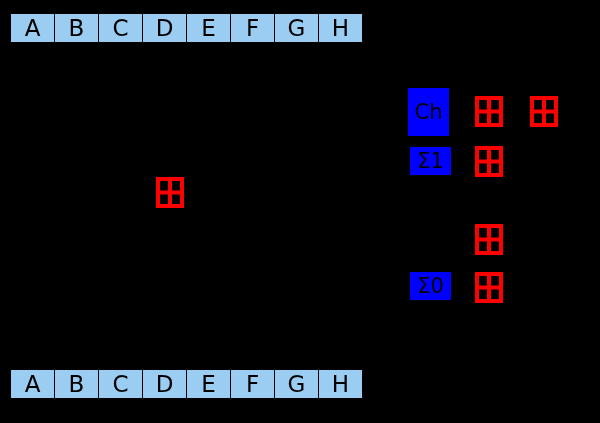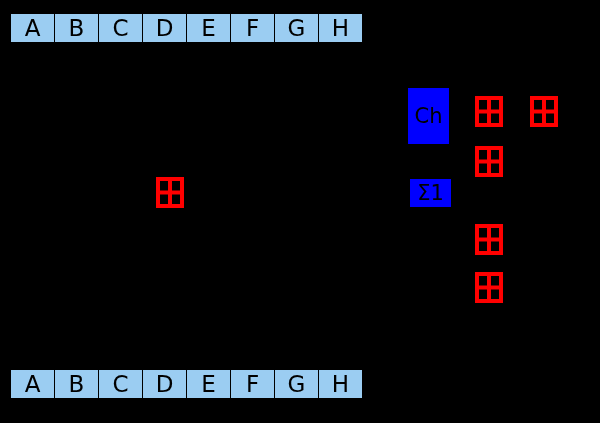--- a/index.html
+++ b/index.html
@@ -47,25 +47,25 @@
     position: absolute;
     background: #0000FF;
     color: #000000;
     display: flex;
     align-items: center;
     justify-content: center;
     font-size: 21px;
     line-height: 1;
     font-family: "DejaVu Sans", "Liberation Sans", sans-serif;
   }
-  .chip-tall  { width: 41px; height: 56px; }
+  .chip-tall  { width: 41px; height: 48px; }
   .chip-short { width: 41px; height: 28px; }
 
   #chip-ch { left: 408px; top:  88px; }
-  #chip-s1 { left: 410px; top: 147px; margin-top: 32px; }
+  #chip-s1 { left: 410px; top: 147px; }
   #chip-ma { left: 408px; top: 215px; }
   #chip-s0 { left: 410px; top: 272px; }
 
   
   .grid-icon {
     position: absolute;
     width: 28px;
     height: 31px;
   }
   .grid-icon svg { display: block; width: 100%; height: 100%; }
@@ -99,20 +99,21 @@
     <div class="letter-cell">C</div>
     <div class="letter-cell">D</div>
     <div class="letter-cell">E</div>
     <div class="letter-cell">F</div>
     <div class="letter-cell">G</div>
     <div class="letter-cell">H</div>
   </div>
 
   <div class="blue-chip chip-tall" id="chip-ch">Ch</div>
   <div class="blue-chip chip-short" id="chip-s1">Σ1</div>
+  <div class="blue-chip chip-short" id="chip-s0">Σ0</div>
 
   <div class="grid-icon" id="grid-center">
     <svg viewBox="0 0 28 31" xmlns="http://www.w3.org/2000/svg">
       <rect x="2" y="2" width="24" height="27" fill="none" stroke="#FF0000" stroke-width="4"></rect>
       <line x1="14" y1="0" x2="14" y2="31" stroke="#FF0000" stroke-width="4"></line>
       <line x1="0" y1="15.5" x2="28" y2="15.5" stroke="#FF0000" stroke-width="4"></line>
     </svg>
   </div>
 
   <div class="grid-icon" id="grid-r1a">

